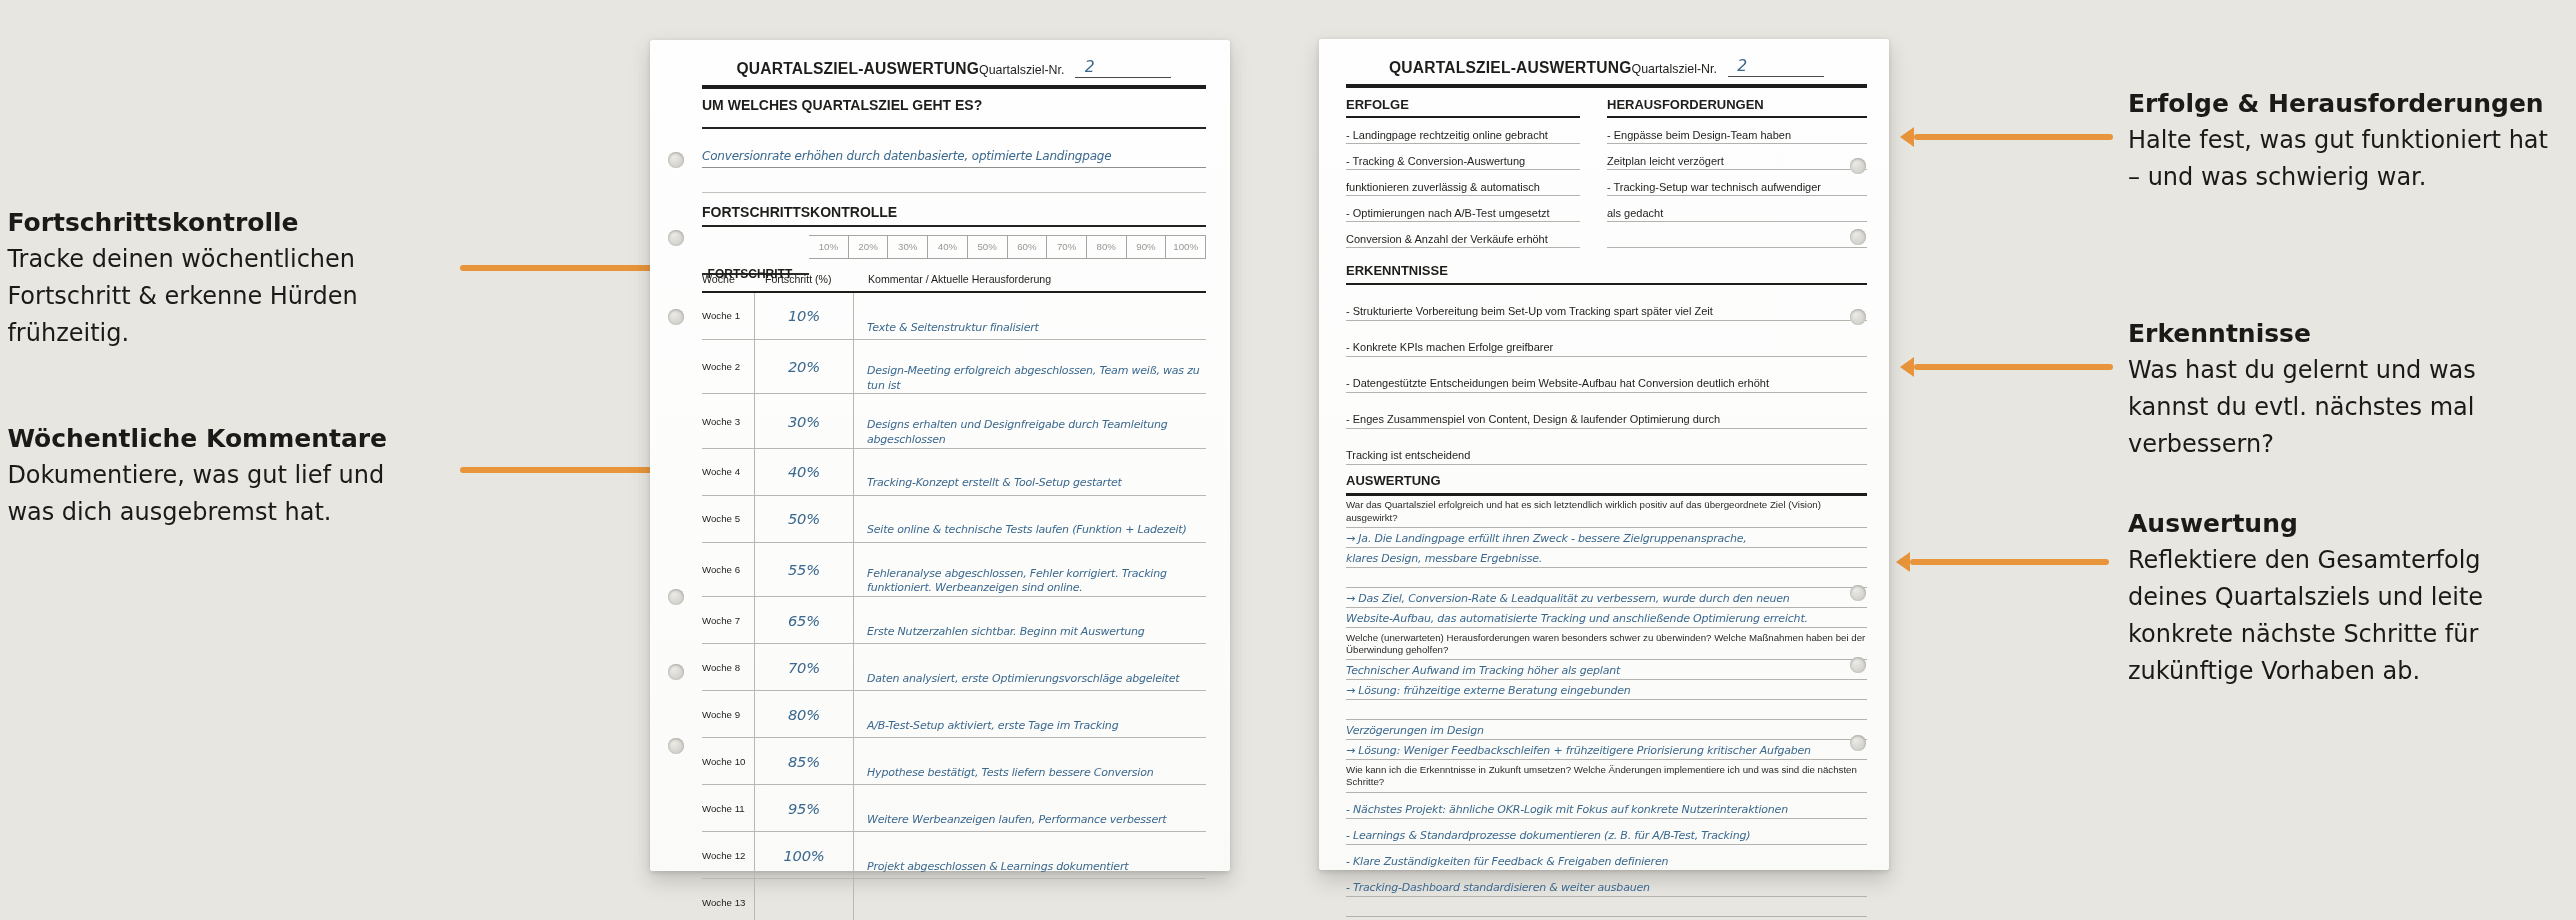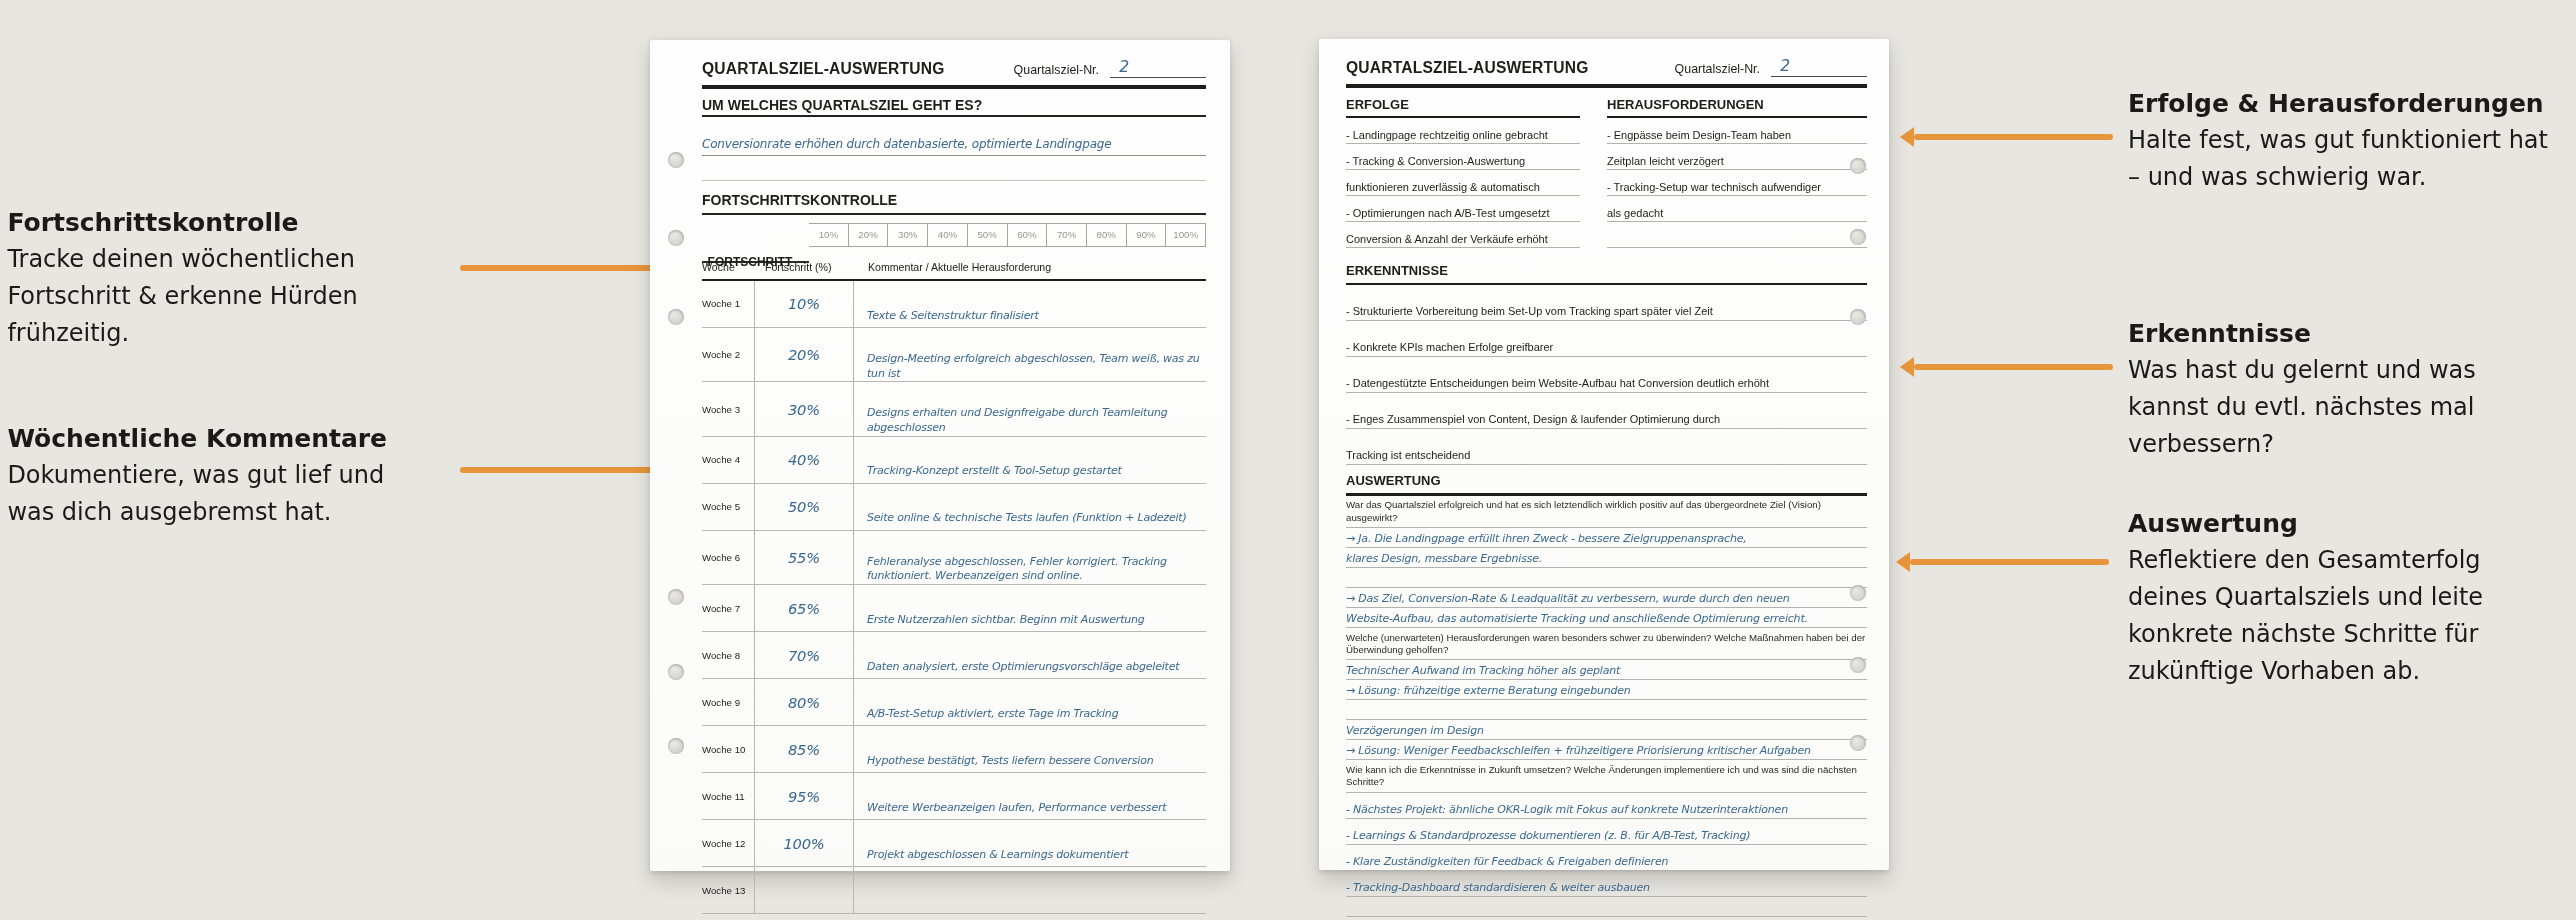--- a/index.html
+++ b/index.html
@@ -35,31 +35,31 @@
   .page-left{left:650px;top:40px;width:580px;height:831px;}
   .page-right{left:1319px;top:39px;width:570px;height:831px;}
   .inner-l{padding:18.4px 24px 0 52px;}
   .inner-r{padding:18.4px 22px 0 27px;}
 
   .hole{position:absolute;width:15.6px;height:15.6px;border-radius:50%;
         background:radial-gradient(circle at 35% 30%,#edebe6,#c9c7c2);
         box-shadow:inset 0 0.9px 2.8px rgba(0,0,0,.28),0 0.9px 0 rgba(255,255,255,.65);}
 
   
-  .ph{display:flex;align-items:flex-end;justify-content:space-between;
+  .ph{display:flex;align-items:flex-end;justify-content:center;
       border-bottom:4.6px solid #1d1d1b;padding-bottom:6.4px;}
   .ph-title{font-size:15.6px;font-weight:bold;letter-spacing:0.2px;}
   .ph-nr{display:flex;align-items:flex-end;gap:11px;}
   .ph-nr-label{font-size:12.4px;padding-bottom:0.9px;}
   .ph-nr-line{display:inline-block;width:96px;border-bottom:1.4px solid #4a4a48;padding:0 0 0.9px 9.2px;}
 
   .hw{font-family:"DejaVu Sans",sans-serif;font-style:italic;color:#3a688e;letter-spacing:-0.2px;}
 
   
-  .goal-heading{margin-top:8.3px;font-size:14px;font-weight:bold;padding-bottom:2px;
+  .goal-heading{margin-top:8.3px;font-size:14px;font-weight:bold;padding-bottom:14px;
                 border-bottom:2.3px solid #232321;}
   .goal-answer{margin-top:20px;font-size:12px;padding-bottom:3.7px;border-bottom:1.4px solid #8f8e8a;
                white-space:nowrap;}
   .spacer-rule{margin-top:24px;border-top:1.4px solid #c3c2bd;}
   .progress-heading{margin-top:11px;font-size:14px;font-weight:bold;padding-bottom:5.5px;
                     border-bottom:2.3px solid #232321;}
   .scale{display:flex;height:24px;margin-top:7.4px;}
   .scale-label{width:107px;border:1.8px solid #2a2a28;font-weight:bold;font-size:12px;
                display:flex;align-items:center;padding-left:4.6px;background:#fff;margin-top:38px;}
   .scale-cells{flex:1;display:flex;}

